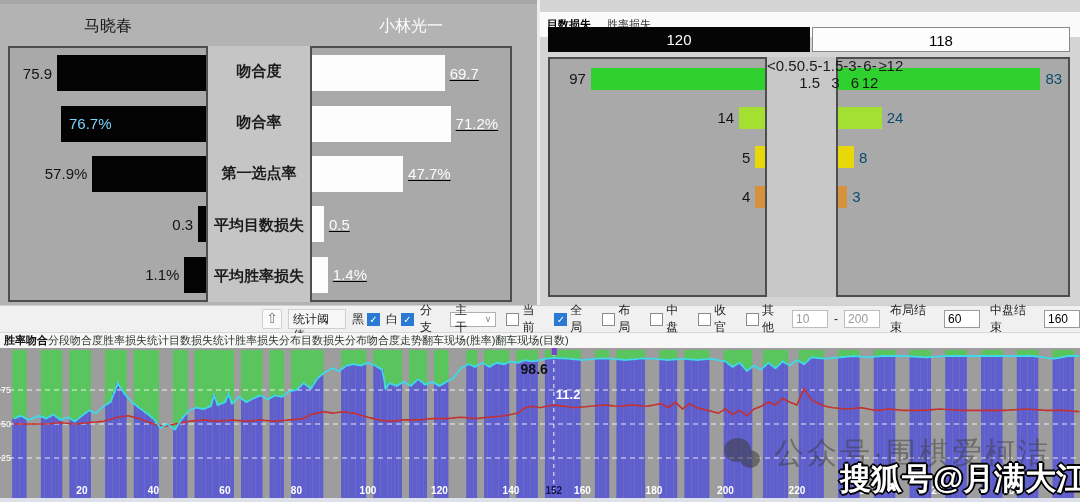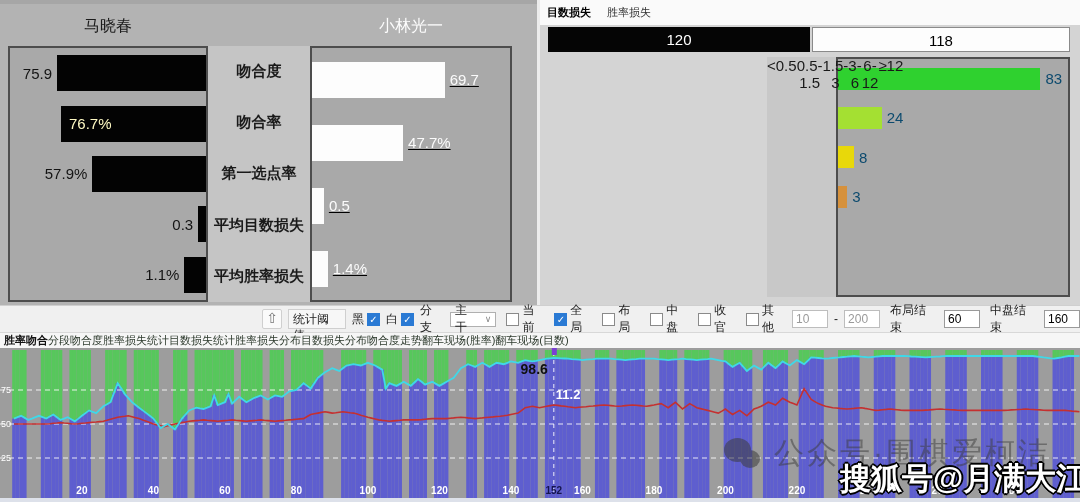--- a/index.html
+++ b/index.html
@@ -16,25 +16,25 @@
   .center-col{position:absolute;left:208px;top:42px;width:102px;height:256px;background:#c5c5c5;display:flex;flex-direction:column;justify-content:space-around;z-index:2;font-weight:bold;}
   .mlabel{font-size:15px;color:#1a1a1a;text-align:center;white-space:nowrap;}
   .mrow{display:flex;align-items:center;height:36px;gap:5px;}
   .mrow.r{justify-content:flex-end;}
   .mrow.l{justify-content:flex-start;text-decoration:underline;}
   .mbar{height:36px;flex:0 0 auto;}
   .mbar.black{background:#030303;}
   .mbar.white{background:#fdfdfd;}
   .mval{font-size:15px;color:#141414;white-space:nowrap;}
   .mval.wv{color:#fbfbfb;}
-  .mval.inside{color:#fef9c3;margin-left:8px;line-height:36px;display:inline-block;}
+  .mval.inside{color:#7dd3fc;margin-left:8px;line-height:36px;display:inline-block;}
 
   
   .right-panel{position:absolute;left:540px;top:0;width:540px;height:305px;background:#d4d4d4;}
-  .rp-tabs{position:absolute;left:0;top:0;width:540px;height:25px;background:#fafafa;display:flex;align-items:center;gap:16px;padding-left:7px;box-sizing:border-box;font-size:11px;}
+  .rp-tabs{position:absolute;left:0;top:12px;width:540px;height:25px;background:#fafafa;display:flex;align-items:center;gap:16px;padding-left:7px;box-sizing:border-box;font-size:11px;}
   .rp-tab{color:#333;cursor:default;}
   .rp-tab.active{color:#000;font-weight:bold;}
   .count-black{position:absolute;left:8px;top:27px;width:262px;height:25px;background:#050505;color:#fff;font-size:15px;text-align:center;line-height:25px;}
   .count-white{position:absolute;left:272px;top:27px;width:258px;height:25px;background:#fdfdfd;color:#000;font-size:15px;text-align:center;line-height:25px;border:1px solid #8a8a8a;box-sizing:border-box;}
   .hbox{position:absolute;top:57px;height:240px;background:#a9a9a9;border:2px solid #4d4d4d;box-sizing:border-box;display:flex;flex-direction:column;justify-content:space-around;}
   .hbox.bl{left:8px;width:219px;}
   .hbox.wh{left:296px;width:234px;}
   .hist-center{position:absolute;left:227px;top:57px;width:69px;height:240px;background:#c8c8c8;display:flex;flex-direction:row;justify-content:space-around;z-index:2;}
   .hlabel{font-size:15px;color:#191919;text-align:center;}
   .hrow{display:flex;align-items:center;height:24px;gap:5px;}
@@ -108,20 +108,24 @@
         <div class="mlabel">第一选点率</div>
         <div class="mlabel">平均目数损失</div>
         <div class="mlabel">平均胜率损失</div>
       </div>
     <div class="mbox wh" id="metric-white-col">
         <div class="mrow l">
           <div class="mbar white" style="width: 67%;"></div>
           <span class="mval wv">69.7</span>
         </div>
         <div class="mrow l">
+          <div class="mbar white" style="width: 70%;"></div>
+          <span class="mval wv">71.2%</span>
+        </div>
+        <div class="mrow l">
           <div class="mbar white" style="width: 46%;"></div>
           <span class="mval wv">47.7%</span>
         </div>
         <div class="mrow l">
           <div class="mbar white" style="width: 6%;"></div>
           <span class="mval wv">0.5</span>
         </div>
         <div class="mrow l">
           <div class="mbar white" style="width: 8%;"></div>
           <span class="mval wv">1.4%</span>
@@ -129,20 +133,40 @@
       </div>
   </div>
 
   <div class="right-panel">
     <div class="rp-tabs" id="rp-tabs">
         <span class="rp-tab active">目数损失</span>
         <span class="rp-tab">胜率损失</span>
       </div>
     <div class="count-black">120</div>
     <div class="count-white">118</div>
+    <div class="hbox bl" id="hist-black-col">
+        <div class="hrow r">
+          <span class="hval">97</span>
+          <div class="hbar" style="width: 81%; background: rgb(47, 209, 47);"></div>
+        </div>
+        <div class="hrow r">
+          <span class="hval">14</span>
+          <div class="hbar" style="width: 12%; background: rgb(164, 224, 50);"></div>
+        </div>
+        <div class="hrow r">
+          <span class="hval">5</span>
+          <div class="hbar" style="width: 4.5%; background: rgb(232, 216, 10);"></div>
+        </div>
+        <div class="hrow r">
+          <span class="hval">4</span>
+          <div class="hbar" style="width: 4.5%; background: rgb(214, 145, 60);"></div>
+        </div>
+        <div class="hrow r"></div>
+        <div class="hrow r"></div>
+      </div>
     <div class="hist-center" id="hist-labels-col">
         <div class="hlabel">&lt;0.5</div>
         <div class="hlabel">0.5-1.5</div>
         <div class="hlabel">1.5-3</div>
         <div class="hlabel">3-6</div>
         <div class="hlabel">6-12</div>
         <div class="hlabel">≥12</div>
       </div>
     <div class="hbox wh" id="hist-white-col">
         <div class="hrow l">

